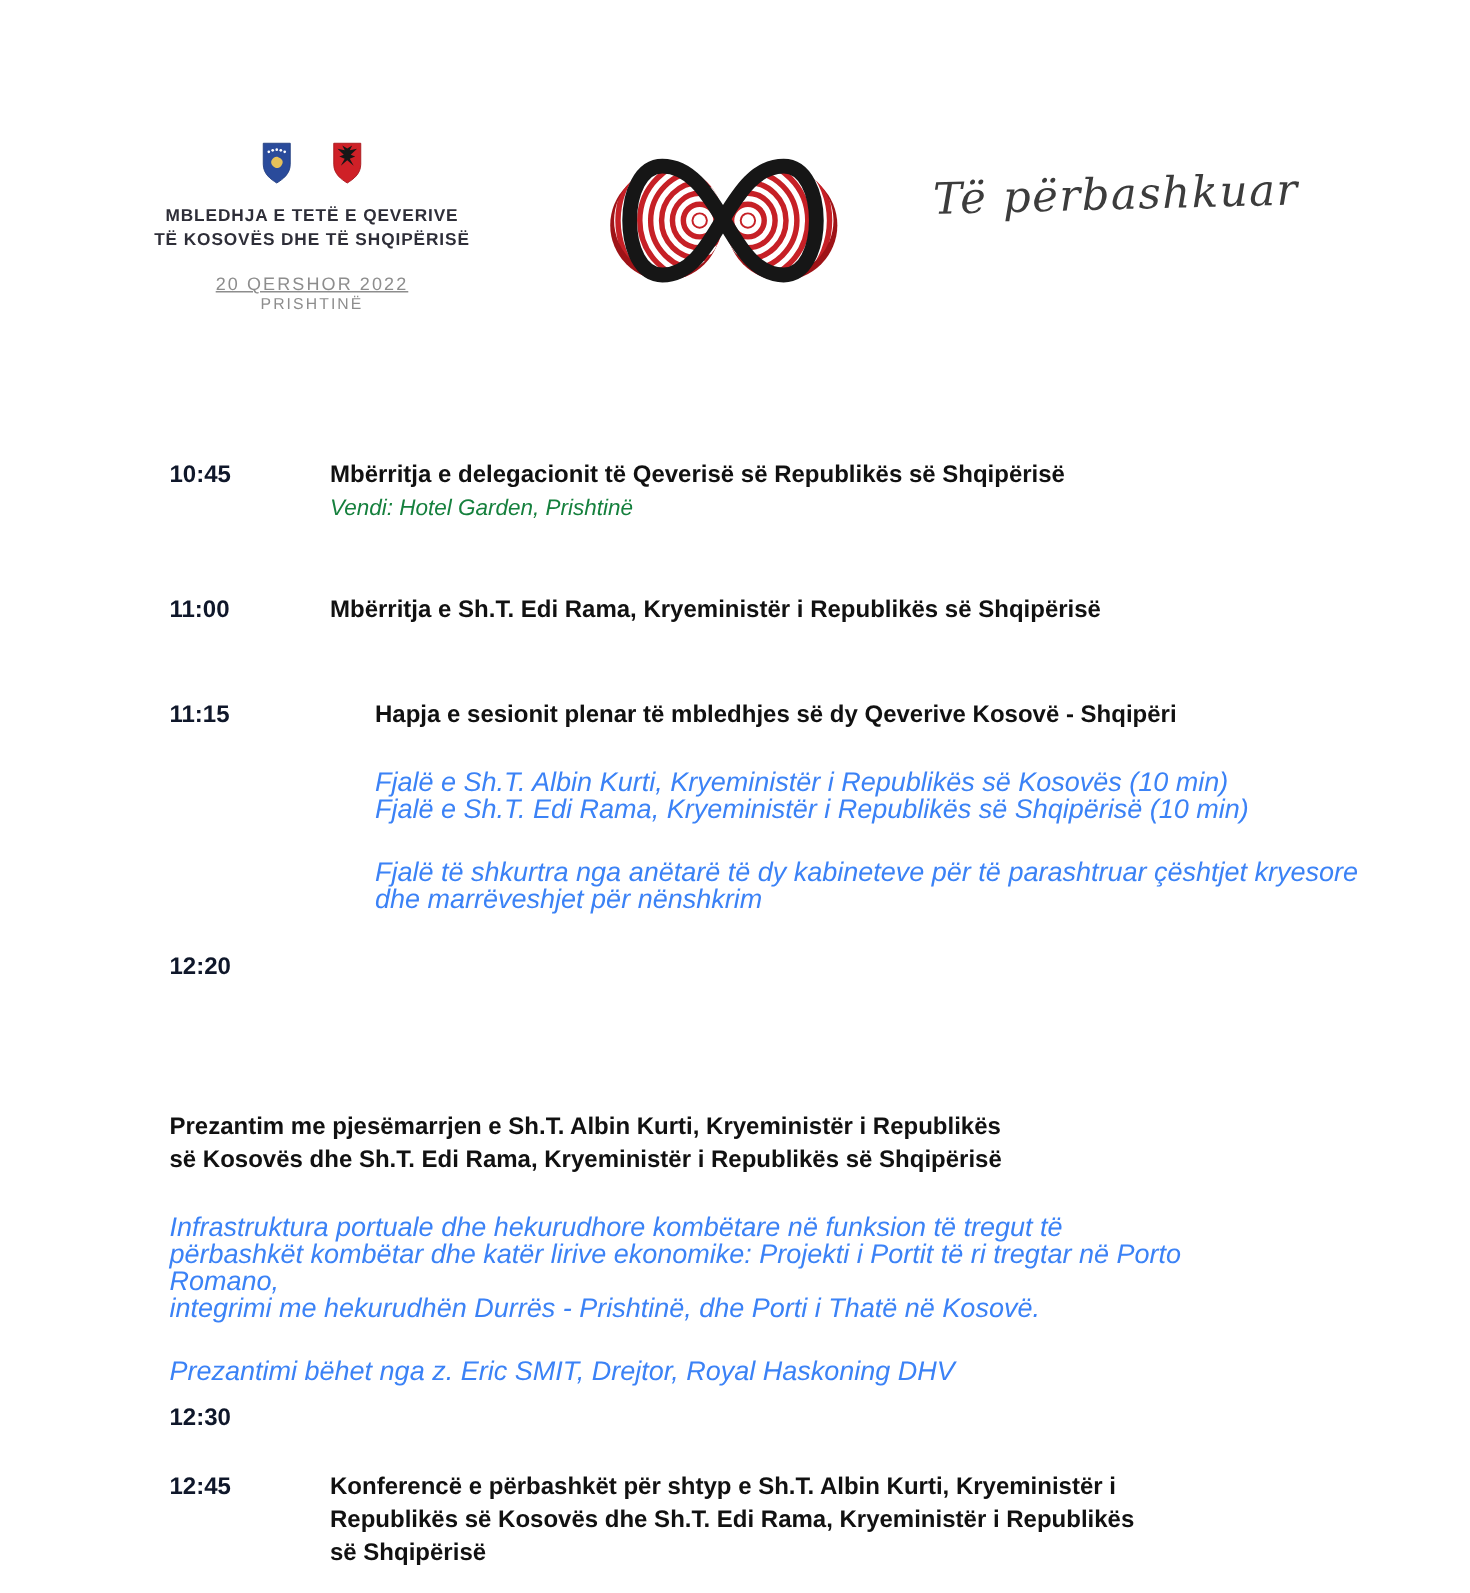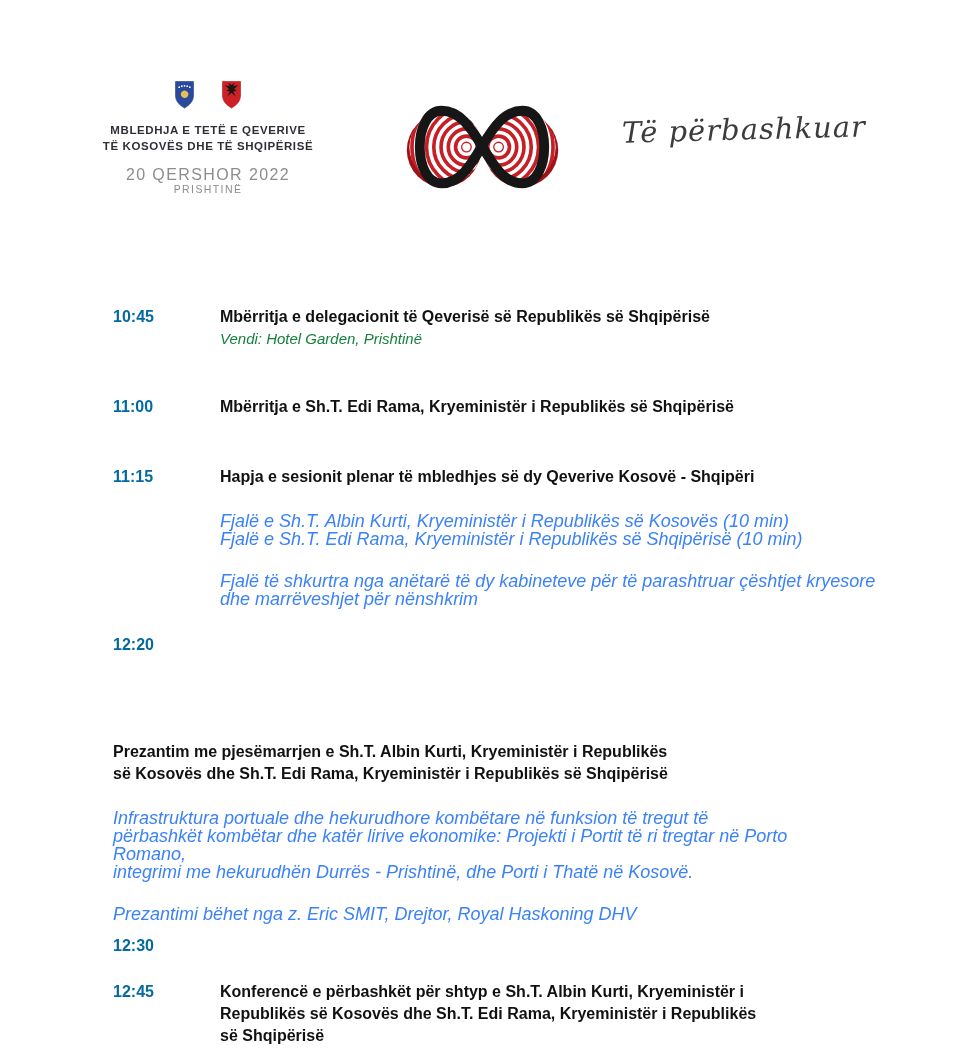--- a/index.html
+++ b/index.html
@@ -7,31 +7,31 @@
     position:relative;
     width:980px;height:1062px;
     background:#ffffff;
     font-family:"Liberation Sans", sans-serif;
     color:#1a1a1a;
     overflow:hidden;
   }
 
   
   .org-block{
-    position:absolute;left:88px;top:80px;width:240px;
+    position:absolute;left:88px;top:94px;width:240px;
     text-align:center;
   }
   .flags{display:flex;justify-content:center;gap:26px;margin-bottom:12px;}
   .flags svg{display:block;}
   .org-title{
     font-size:11.5px;font-weight:bold;letter-spacing:.6px;
     color:#2e2e38;line-height:16px;
   }
   .org-date{
-    margin-top:14px;font-size:16px;letter-spacing:1.4px;color:#8d8d8d;line-height:14px;
+    margin-top:14px;font-size:12px;letter-spacing:1.4px;color:#8d8d8d;line-height:14px;text-decoration:underline;
   }
   .org-city{
     font-size:10.5px;letter-spacing:1.4px;color:#8d8d8d;line-height:14px;
   }
 
   .logo{position:absolute;left:384px;top:90px;width:196px;height:112px;}
   .logo svg{width:100%;height:100%;display:block;}
 
   .motto{
     position:absolute;left:622px;top:112px;width:280px;
@@ -40,37 +40,37 @@
     font-size:29px;color:#3c3c3c;letter-spacing:1px;
     transform:rotate(-1.5deg);
     white-space:nowrap;
   }
 
   
   .schedule{position:absolute;left:113px;top:306px;width:807px;}
   .row{display:flex;align-items:flex-start;}
   .row .time{
     width:107px;flex:0 0 107px;
-    font-weight:bold;font-size:16px;line-height:22px;color:#0369a1;
+    font-weight:bold;font-size:16px;line-height:22px;color:#0f172a;
   }
   .row .content{width:700px;}
   .row .title{
     font-weight:bold;font-size:16px;line-height:22px;color:#111;
     white-space:pre-line;
   }
   .row .sub{
     font-style:italic;font-size:15px;line-height:20px;color:#15803d;margin-top:1px;
   }
   .row .para{
     font-style:italic;font-size:18px;line-height:18px;color:#3b82f6;
     margin-top:24px;white-space:pre-line;
   }
   .row:nth-child(1){margin-bottom:47px;}
   .row:nth-child(2){margin-bottom:48px;}
-  .row:nth-child(3){margin-bottom:26px;}
+  .row:nth-child(3){margin-bottom:26px;gap:30px;}
   .row:nth-child(4){margin-bottom:12px;flex-direction:column;}
   .row:nth-child(5){margin-bottom:24px;}
 </style>
 </head>
 <body>
 
 <div class="page">
 
   <header>
 

